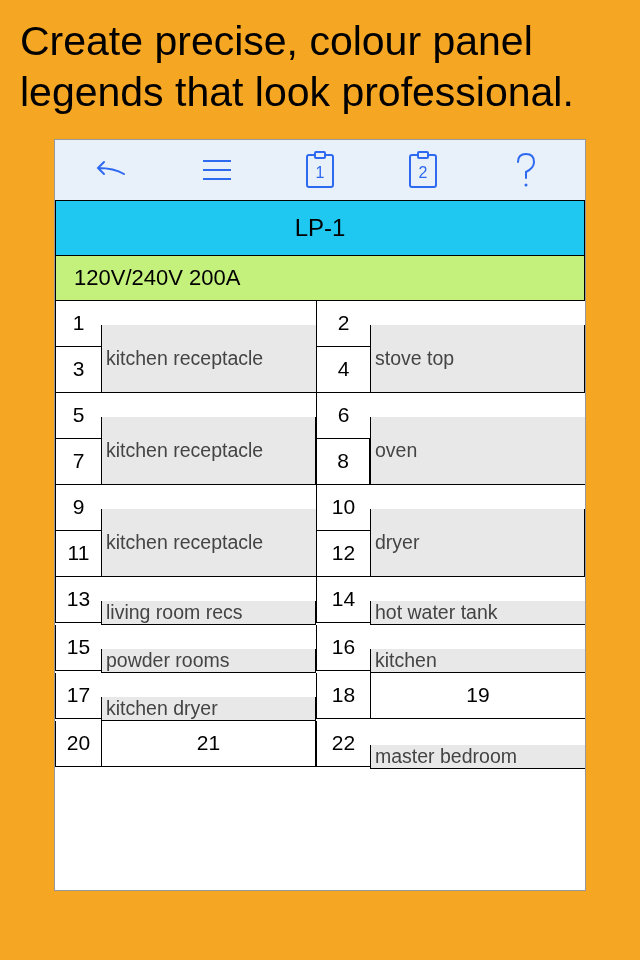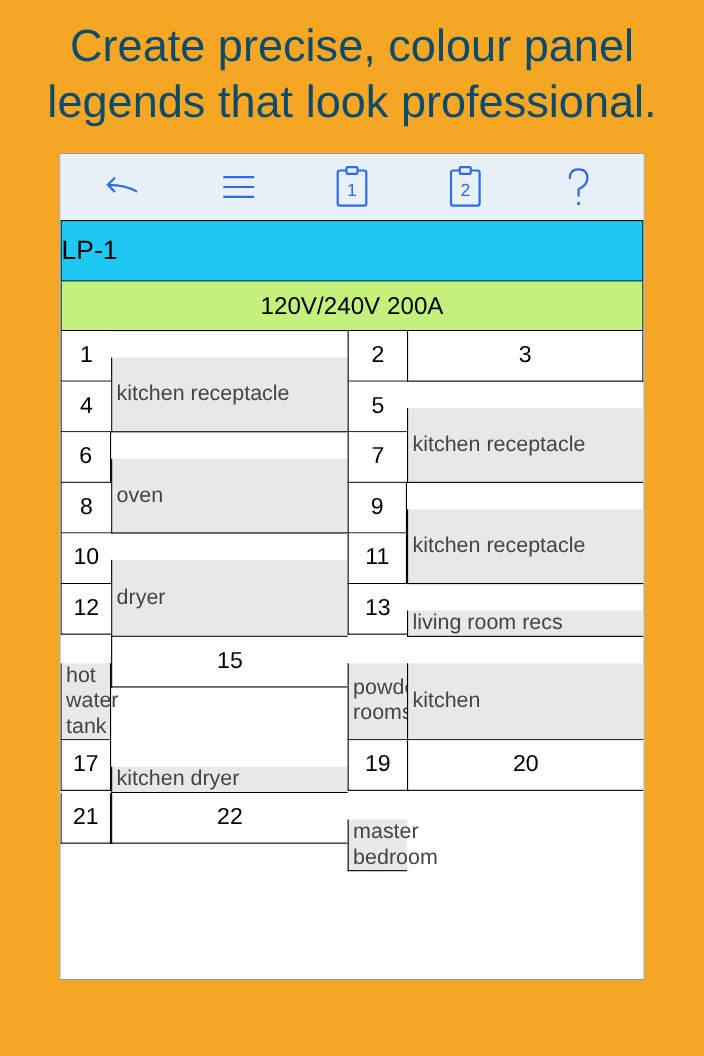--- a/index.html
+++ b/index.html
@@ -5,22 +5,22 @@
     * { margin: 0; padding: 0; box-sizing: border-box; }
     body {
       width: 640px;
       height: 960px;
       background: #f5a623;
       font-family: Arial, Helvetica, sans-serif;
       overflow: hidden;
     }
     .hero {
       padding: 16px 20px 20px;
-      text-align: center;
-      color: #0c4a6e;
+      text-align: left;
+      color: #000000;
       font-size: 41px;
       line-height: 1.25;
       font-weight: 400;
     }
     .app-frame {
       margin: 0 54px;
       background: white;
       border: 1px solid #999;
       height: 752px;
       overflow: hidden;
@@ -38,31 +38,31 @@
       height: 48px;
       display: flex;
       align-items: center;
       justify-content: center;
       cursor: pointer;
     }
     .panel-title {
       background: #1ec8f0;
       border: 1px solid #000;
       border-top: 1px solid #000;
-      text-align: left;
+      text-align: center;
       font-size: 24px;
       padding: 13px 0;
       font-weight: 400;
     }
     .panel-spec {
       background: #c4f07c;
       border-left: 1px solid #000;
       border-right: 1px solid #000;
       border-bottom: 1px solid #000;
-      text-align: center;
+      text-align: left;
       font-size: 22px;
       padding: 9px 18px;
     }
     .panel-grid {
       display: grid;
       grid-template-columns: 46px 1fr 54px 1fr;
     }
     .cell {
       border-left: 1px solid #000;
       border-bottom: 1px solid #000;
@@ -132,42 +132,46 @@
     </div>
   </div>
 
   <div class="panel-title">LP-1</div>
   <div class="panel-spec">120V/240V 200A</div>
 
   <div class="panel-grid" id="grid">
       <div class="cell num">1</div>
       <div class="cell lbl span2">kitchen receptacle</div>
       <div class="cell num">2</div>
+      <div class="cell lbl span2">stove top</div>
       <div class="cell num">3</div>
       <div class="cell num">4</div>
       <div class="cell num">5</div>
       <div class="cell lbl span2">kitchen receptacle</div>
       <div class="cell num">6</div>
       <div class="cell lbl span2">oven</div>
       <div class="cell num">7</div>
       <div class="cell num">8</div>
       <div class="cell num">9</div>
       <div class="cell lbl span2">kitchen receptacle</div>
       <div class="cell num">10</div>
       <div class="cell lbl span2">dryer</div>
       <div class="cell num">11</div>
       <div class="cell num">12</div>
       <div class="cell num">13</div>
       <div class="cell lbl">living room recs</div>
+      <div class="cell num">14</div>
       <div class="cell lbl">hot water tank</div>
       <div class="cell num">15</div>
       <div class="cell lbl">powder rooms</div>
+      <div class="cell num">16</div>
       <div class="cell lbl">kitchen</div>
       <div class="cell num">17</div>
       <div class="cell lbl">kitchen dryer</div>
+      <div class="cell num">18</div>
       <div class="cell num">19</div>
       <div class="cell num">20</div>
       <div class="cell num">21</div>
       <div class="cell num">22</div>
       <div class="cell lbl">master bedroom</div>
     </div>
 
 </div>
 
 </body></html>

